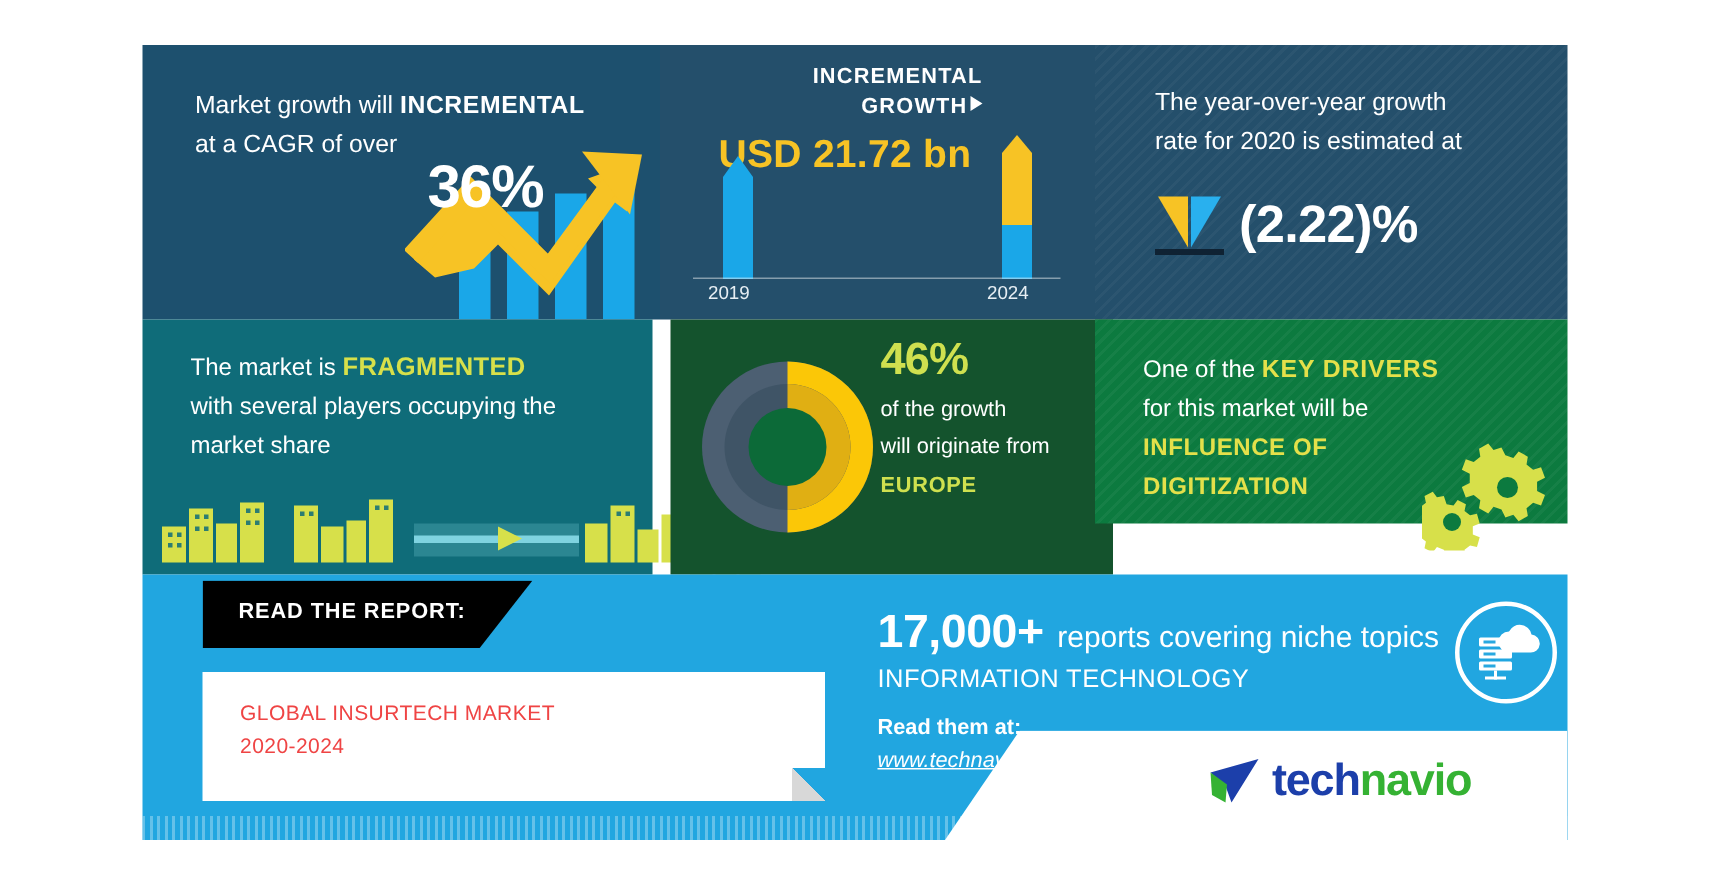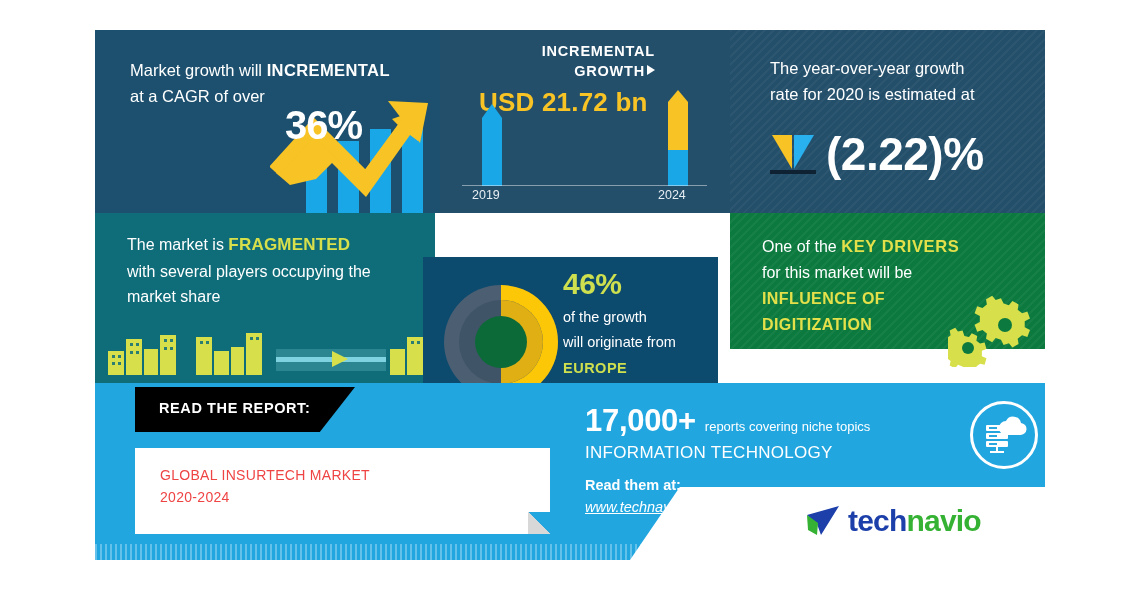--- a/index.html
+++ b/index.html
@@ -24,26 +24,26 @@
     font-weight:bold;letter-spacing:.8px;line-height:1.35;text-align:right;}
   .inc-caret{display:inline-block;width:0;height:0;border-left:8px solid #ffffff;
     border-top:5px solid transparent;border-bottom:5px solid transparent;vertical-align:1px;margin-left:2px;}
   .inc-value{position:absolute;left:22px;top:57px;color:#f7c325;font-size:26px;font-weight:bold;letter-spacing:.2px;margin-left:17px;}
   .inc-axis{position:absolute;left:22px;top:155px;width:245px;height:1px;background:rgba(255,255,255,.45);}
   .inc-yr{position:absolute;top:158px;color:#e6eef3;font-size:12.5px;}
   .inc-yr.a{left:32px;} .inc-yr.b{left:218px;}
 
   .txt-yoy{position:absolute;left:40px;top:26px;width:265px;color:#ffffff;font-size:16.5px;line-height:1.55;}
   .yoy-row{position:absolute;left:40px;top:97px;display:flex;align-items:center;gap:10px;}
-  .yoy-val{color:#ffffff;font-size:46px;font-weight:bold;letter-spacing:-.5px;}
+  .yoy-val{color:#ffffff;font-size:35px;font-weight:bold;letter-spacing:-.5px;}
 
   
   .row2{position:absolute;left:0;top:183px;width:950px;height:170px;}
   .p-frag{position:absolute;left:0;top:0;width:340px;height:170px;background:#0f6c79;}
-  .p-donut{position:absolute;left:328px;top:0;width:295px;height:170px;background:#0c4a6e;margin-top:44px;}
+  .p-donut{position:absolute;left:352px;top:0;width:295px;height:170px;background:#14532d;}
   .p-drivers{position:absolute;left:635px;top:0;width:315px;height:136px;background:#0c7a3f;
     background-image:repeating-linear-gradient(135deg,rgba(255,255,255,.045) 0 2px,rgba(0,0,0,0) 2px 6px);}
 
   .txt-frag{position:absolute;left:32px;top:18px;width:300px;color:#ffffff;font-size:16px;line-height:1.62;}
   .txt-frag b{color:#d7e04a;font-weight:bold;font-size:17px;letter-spacing:.2px;}
 
   .donut-num{position:absolute;left:140px;top:10px;color:#cfe04f;font-size:30px;font-weight:bold;letter-spacing:-.5px;}
   .donut-txt{position:absolute;left:140px;top:48px;width:150px;color:#ffffff;font-size:14.5px;line-height:1.75;}
   .donut-txt .eu{color:#cfe04f;font-weight:bold;letter-spacing:.5px;}
 
@@ -59,21 +59,21 @@
     clip-path:polygon(0 0,100% 0,84% 100%,0 100%);text-align:right;}
   .tag span{position:absolute;left:24px;top:13px;color:#ffffff;font-size:14.5px;font-weight:bold;letter-spacing:.6px;}
   .card{position:absolute;left:40px;top:65px;width:415px;height:86px;background:#ffffff;}
   .card-fold{position:absolute;right:0;bottom:0;width:22px;height:22px;
     background:linear-gradient(225deg,#21a6e0 0 50%,#d8d8d8 50% 100%);}
   .card-txt{position:absolute;left:25px;top:16px;color:#ef4444;font-size:14px;line-height:1.6;letter-spacing:.3px;}
 
   .stats{position:absolute;left:490px;top:20px;width:380px;}
   .stat-line1{display:flex;align-items:baseline;gap:9px;}
   .stat-num{color:#ffffff;font-size:31px;font-weight:bold;letter-spacing:-.3px;}
-  .stat-sub{color:#ffffff;font-size:13px;}
+  .stat-sub{color:#ffffff;font-size:20px;}
   .stat-cat{color:#ffffff;font-size:17px;letter-spacing:.3px;margin-top:4px;}
   .stat-read{color:#ffffff;font-size:14.5px;font-weight:bold;margin-top:14px;}
   .stat-url{color:#ffffff;font-size:14.5px;font-style:italic;text-decoration:underline;margin-top:6px;display:inline-block;}
 
   .cloud-circle{position:absolute;left:875px;top:18px;width:62px;height:62px;border:3px solid #ffffff;border-radius:50%;}
 
   .logo-wrap{position:absolute;left:535px;top:104px;width:415px;height:73px;background:#ffffff;
     clip-path:polygon(12% 0,100% 0,100% 100%,0 100%);}
   .logo{position:absolute;left:175px;top:17px;display:flex;align-items:center;gap:7px;}
   .logo-text{font-size:30px;font-weight:bold;letter-spacing:-.8px;}

